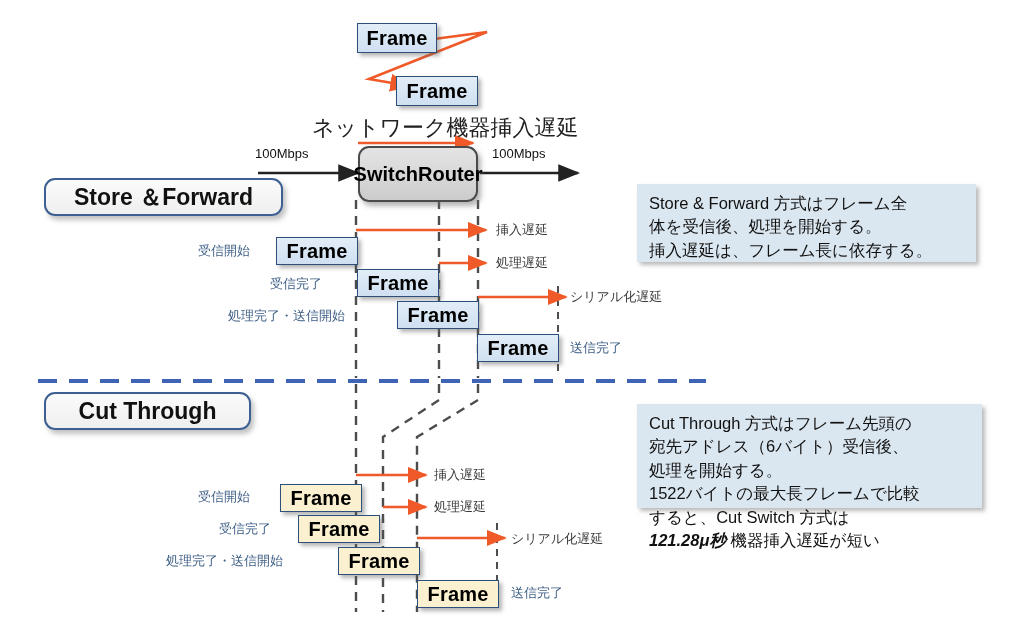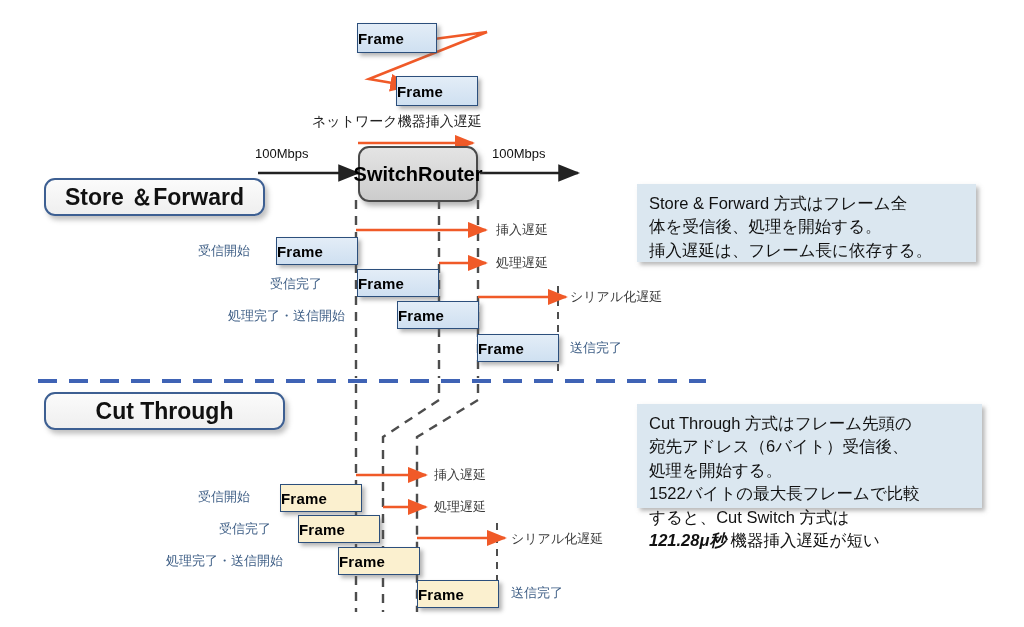--- a/index.html
+++ b/index.html
@@ -6,22 +6,22 @@
   body{
     width:1024px;height:627px;position:relative;overflow:hidden;
     font-family:"Liberation Sans","DejaVu Sans",sans-serif;
     color:#1a1a1a;
   }
   #stage{position:absolute;left:0;top:0;width:1024px;height:627px;}
 
   
   .frame{
     position:absolute;
-    display:flex;align-items:center;justify-content:flex-start;
-    font-weight:bold;font-size:15px;letter-spacing:.2px;
+    display:flex;align-items:center;justify-content:center;
+    font-weight:bold;font-size:20px;letter-spacing:.2px;
     color:#000;
     box-sizing:border-box;
     box-shadow:3px 3px 4px rgba(90,90,90,.45);
   }
   .frame.blue{
     background:linear-gradient(180deg,#e3edf7 0%,#cfe0f1 100%);
     border:1.5px solid #2c4f7c;
   }
   .frame.cream{
     background:#fbf0cf;
@@ -65,21 +65,21 @@
     white-space:pre-line;
   }
   .note b{font-weight:bold;}
   .note .mu{font-style:italic;font-weight:bold;}
 
   
   .lbl{position:absolute;white-space:nowrap;font-size:13px;}
   .lbl.blue{color:#3f5f86;}
   .lbl.dark{color:#3a3a3a;}
   .lbl.mbps{color:#111;font-size:13px;}
-  .lbl.netdelay{color:#222;font-size:14px;}
+  .lbl.netdelay{color:#222;font-size:22px;}
 
   
   svg.overlay{position:absolute;left:0;top:0;width:1024px;height:627px;overflow:visible;}
 </style>
 </head>
 <body>
 
 <div id="stage">
 
   <svg class="overlay" viewBox="0 0 1024 627">
@@ -168,21 +168,21 @@
   <div class="lbl netdelay" style="left:312px;top:113px;">ネットワーク機器挿入遅延</div>
 
   <div class="lbl mbps" style="left:255px;top:146px;">100Mbps</div>
   <div class="lbl mbps" style="left:492px;top:146px;">100Mbps</div>
 
   <div class="device" style="left:358px;top:146px;width:120px;height:56px;">
     <span>Switch</span>
     <span>Router</span>
   </div>
 
-  <div class="pill" style="left:44px;top:178px;width:221px;height:38px;">
+  <div class="pill" style="left:44px;top:178px;width:239px;height:38px;">
     <span>Store ＆Forward</span>
   </div>
 
   <div class="lbl blue" style="left:198px;top:242px;">受信開始</div>
   <div class="lbl blue" style="left:270px;top:275px;">受信完了</div>
   <div class="lbl blue" style="left:228px;top:307px;">処理完了・送信開始</div>
 
   <div class="frame blue" style="left:276px;top:237px;width:82px;height:28px;">
     <span>Frame</span>
   </div>
@@ -198,21 +198,21 @@
 
   <div class="lbl dark" style="left:496px;top:221px;">挿入遅延</div>
   <div class="lbl dark" style="left:496px;top:254px;">処理遅延</div>
   <div class="lbl dark" style="left:570px;top:288px;">シリアル化遅延</div>
   <div class="lbl blue" style="left:570px;top:339px;">送信完了</div>
 
   <div class="note" style="left:637px;top:184px;width:339px;height:78px;">Store &amp; Forward 方式はフレーム全
 体を受信後、処理を開始する。
 挿入遅延は、フレーム長に依存する。</div>
 
-  <div class="pill" style="left:44px;top:392px;width:241px;height:38px;">
+  <div class="pill" style="left:44px;top:392px;width:207px;height:38px;">
     <span>Cut Through</span>
   </div>
 
   <div class="lbl blue" style="left:198px;top:488px;">受信開始</div>
   <div class="lbl blue" style="left:219px;top:520px;">受信完了</div>
   <div class="lbl blue" style="left:166px;top:552px;">処理完了・送信開始</div>
 
   <div class="frame cream" style="left:280px;top:484px;width:82px;height:28px;">
     <span>Frame</span>
   </div>

